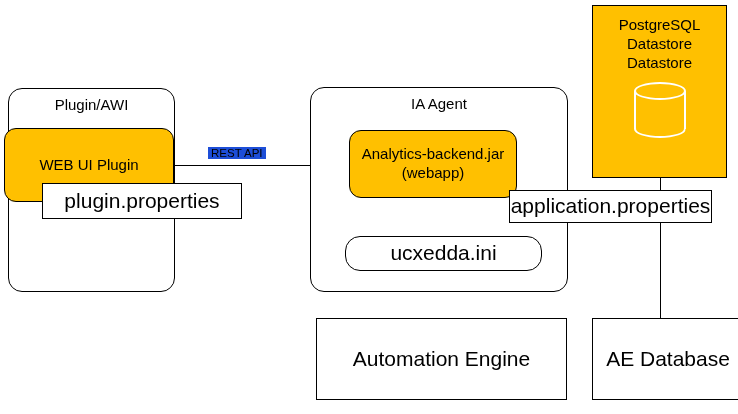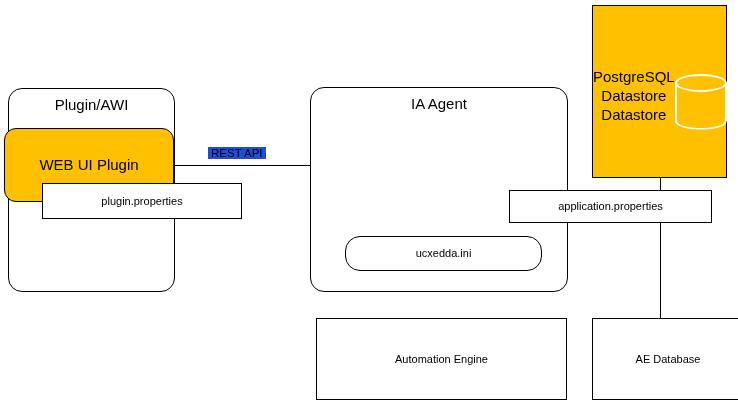--- a/index.html
+++ b/index.html
@@ -46,31 +46,31 @@
     border: 1.4px solid #000000;
     border-radius: 12px;
     background: #FFC000;
     font-size: 15px;
   }
 
   
   .orange-square {
     border: 1.2px solid #000000;
     background: #FFC000;
-    flex-direction: row;
+    flex-direction: column;
     font-size: 15px;
     padding-top: 10px;
     justify-content: flex-start;
   }
 
   
   .plain-box {
     border: 1.4px solid #000000;
     background: #ffffff;
-    font-size: 11px;
+    font-size: 21px;
   }
 
   
   .line-h {
     position: absolute;
     background: #000000;
     height: 1.4px;
   }
   .line-v {
     position: absolute;
@@ -152,20 +152,26 @@
   </div>
 
   <div class="node container-node" style="left:310px; top:87px; width:258px; height:205px;">
     <span>IA Agent</span>
   </div>
 
   <div class="node orange-round" style="left:4px; top:128px; width:170px; height:74px;">
     <span>WEB UI Plugin</span>
   </div>
 
+  <div class="node orange-round" style="left:349px; top:130px; width:168px; height:68px;">
+    <span class="title-stack">
+      <span>Analytics-backend.jar</span>
+      <span>(webapp)</span>
+    </span>
+  </div>
 
   <div class="node orange-square" style="left:592px; top:5px; width:135px; height:173px;">
     <span class="title-stack">
       <span>PostgreSQL</span>
       <span>Datastore</span>
       <span>Datastore</span>
     </span>
     <span class="db-cylinder">
       <span class="body"></span>
       <span class="top-ellipse"></span>

